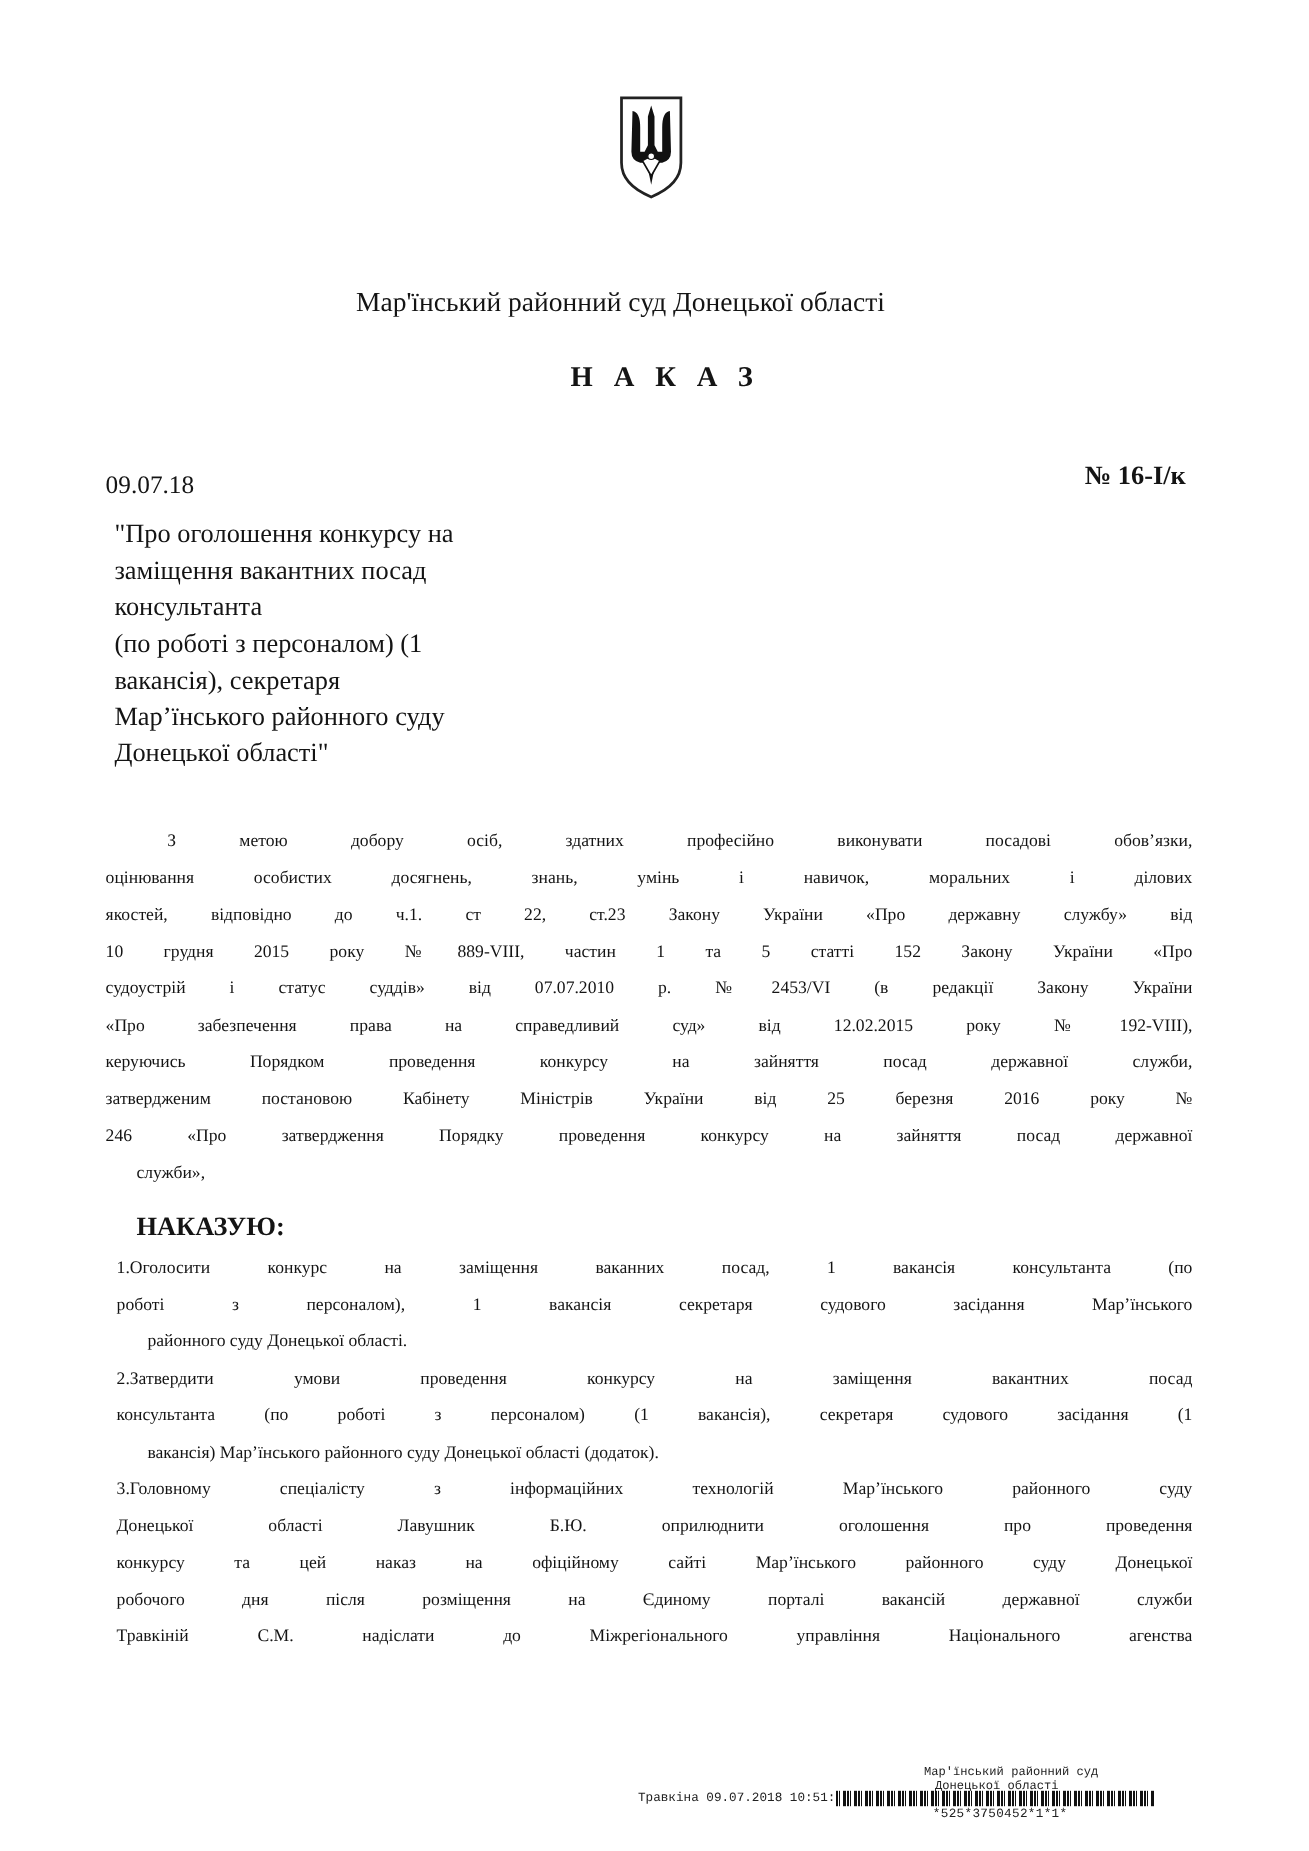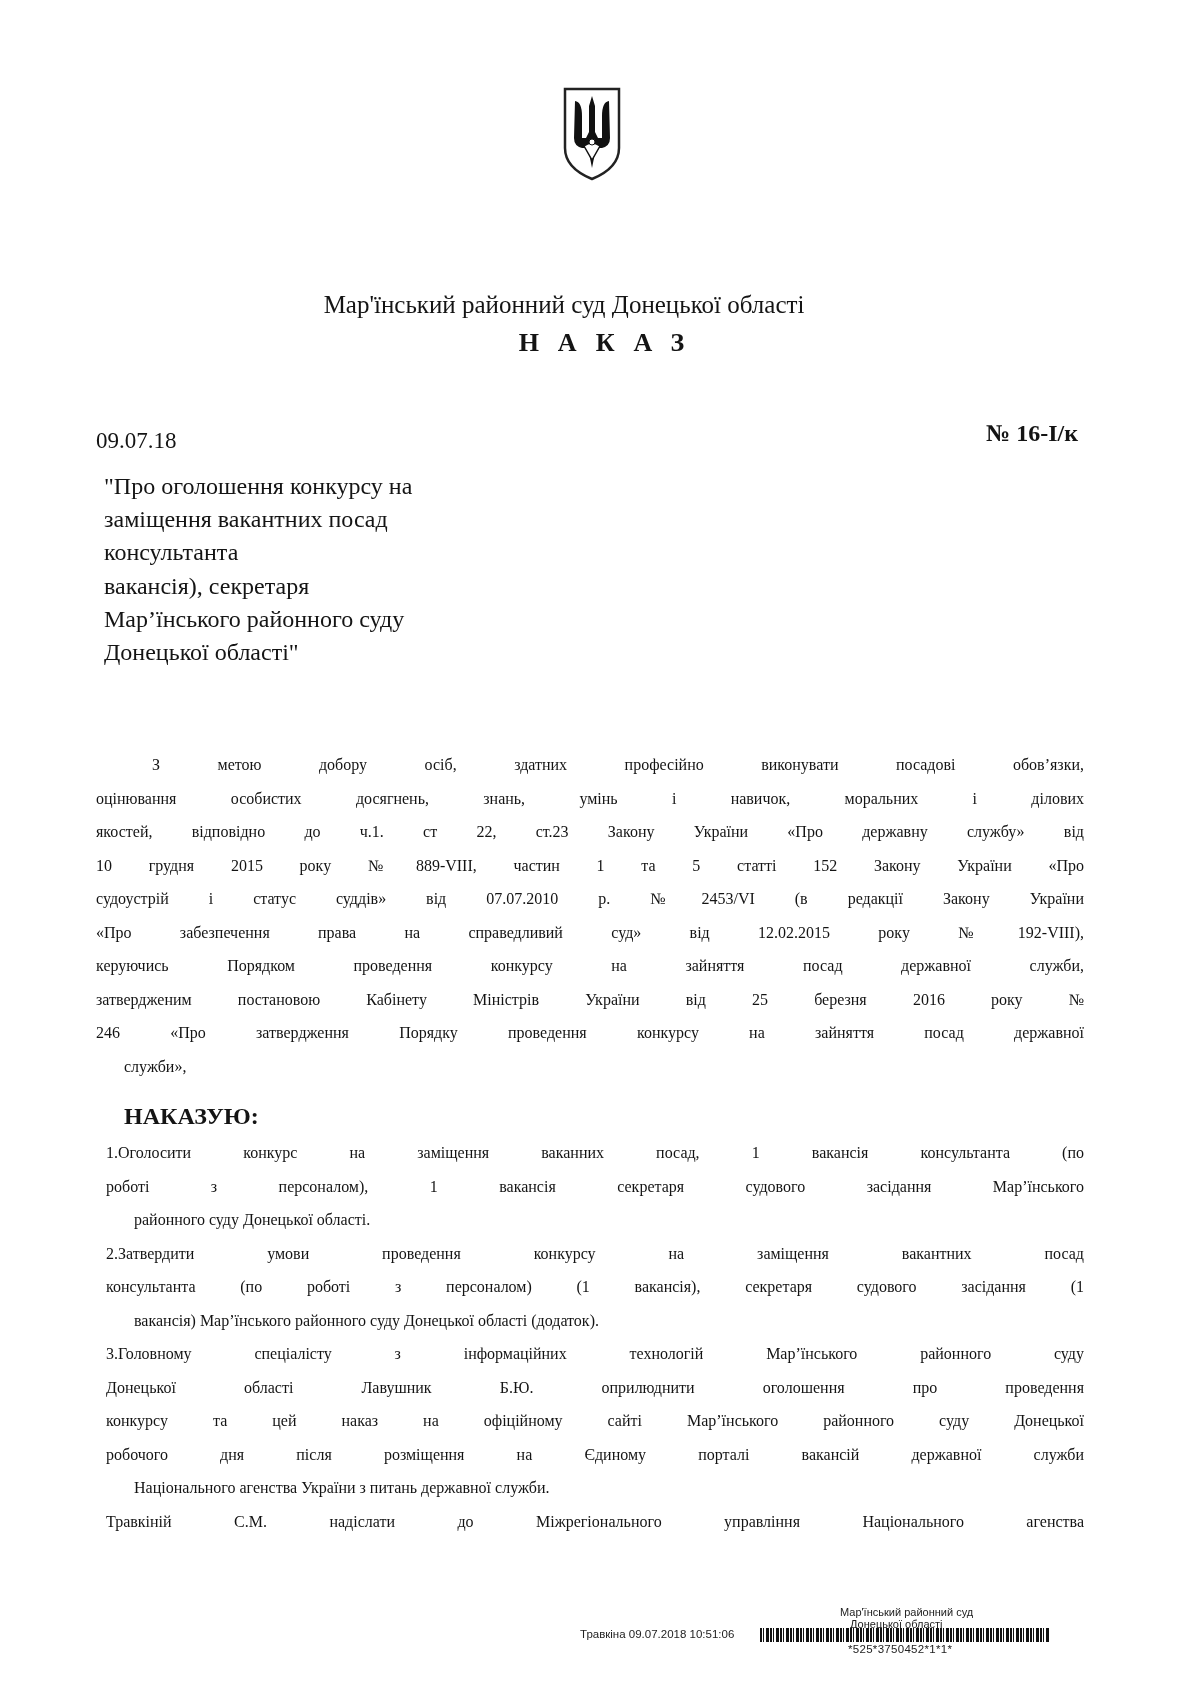--- a/index.html
+++ b/index.html
@@ -3,21 +3,21 @@
   <meta charset="utf-8">
   <style>
     html, body { margin: 0; padding: 0; background: #ffffff; }
     body { width: 1190px; height: 1683px; position: relative; overflow: hidden;
            font-family: "Liberation Serif", "DejaVu Serif", serif; color: #141414; }
     .page { position: absolute; inset: 0; }
 
     .emblem { position: absolute; left: 562px; top: 86px; width: 60px; height: 96px; }
 
     .court-name { position: absolute; left: 0; width: 1128px; top: 262px; text-align: center;
-                  font-size: 25px; margin-top: 29px; }
+                  font-size: 25px; }
     .doc-type { position: absolute; left: 0; width: 1190px; top: 328px; text-align: center;
                 font-size: 26px; font-weight: bold; letter-spacing: 19px; padding-left: 16px; }
 
     .doc-date { position: absolute; left: 96px; top: 428px; font-size: 23px; }
     .doc-number { position: absolute; right: 112px; top: 420px; font-size: 24px; font-weight: bold; }
 
     .title-block { position: absolute; left: 104px; top: 470px; width: 380px; font-size: 24px; line-height: 33.2px; }
     .title-block div { white-space: nowrap; }
 
     .body-text { position: absolute; left: 96px; width: 988px; font-size: 16px; line-height: 33.5px;
@@ -25,21 +25,21 @@
     .line { display: block; white-space: nowrap; text-align: justify; text-align-last: justify; }
     .line.last { text-align-last: left; margin-left: 28px; }
     .indent { padding-left: 56px; }
 
     .preamble { top: 748px; }
     .order-head { position: absolute; left: 124px; top: 1103px; font-size: 24px; font-weight: bold; }
     .items { top: 1136px; left: 106px; width: 978px; }
     .items .line { }
 
     .stamp { position: absolute; left: 580px; top: 1606px; width: 520px; height: 56px;
-             font-family: Liberation Sans, sans-serif; color: #222; }
+             font-family: Liberation Mono, monospace; color: #222; }
     .stamp .org { position: absolute; left: 260px; top: 0; font-size: 11px; line-height: 12px; }
     .stamp .org2 { position: absolute; left: 270px; top: 12px; font-size: 11px; }
     .stamp .user-time { position: absolute; left: 0; top: 22px; font-size: 11.5px; }
     .stamp .barcode { position: absolute; left: 180px; top: 22px; width: 290px; height: 14px;
       background: repeating-linear-gradient(90deg, #111 0 2px, #fff 2px 3px, #111 3px 4px, #fff 4px 6px, #111 6px 9px, #fff 9px 10px); }
     .stamp .code { position: absolute; left: 268px; top: 37px; font-size: 11.5px; letter-spacing: 0.3px; }
   </style>
 </head>
 <body>
 
@@ -55,20 +55,21 @@
   <div class="court-name">Мар'їнський районний суд Донецької області</div>
   <div class="doc-type">НАКАЗ</div>
 
   <div class="doc-date">09.07.18</div>
   <div class="doc-number">№ 16-І/к</div>
 
   <div class="title-block">
     <div>"Про оголошення конкурсу на</div>
     <div>заміщення вакантних посад</div>
     <div>консультанта</div>
+    <div>(по роботі з персоналом) (1</div>
     <div>вакансія), секретаря</div>
     <div>Мар’їнського районного суду</div>
     <div>Донецької області"</div>
   </div>
 
   <div class="body-text preamble">
     <span class="line indent">З метою добору осіб, здатних професійно виконувати посадові обов’язки,</span>
     <span class="line">оцінювання особистих досягнень, знань, умінь і навичок, моральних і ділових</span>
     <span class="line">якостей, відповідно до ч.1. ст 22, ст.23 Закону України «Про державну службу» від</span>
     <span class="line">10 грудня 2015 року №889-VIII, частин 1 та 5 статті 152 Закону України «Про</span>
@@ -91,21 +92,20 @@
     <div>
       <span class="line">2.Затвердити умови проведення конкурсу на заміщення вакантних посад</span>
       <span class="line">консультанта (по роботі з персоналом) (1 вакансія), секретаря судового засідання (1</span>
       <span class="line last">вакансія)  Мар’їнського районного суду Донецької області (додаток).</span>
     </div>
     <div>
       <span class="line">3.Головному спеціалісту з інформаційних технологій Мар’їнського районного суду</span>
       <span class="line">Донецької області Лавушник Б.Ю. оприлюднити оголошення про проведення</span>
       <span class="line">конкурсу та цей наказ на офіційному сайті Мар’їнського районного суду  Донецької</span>
       <span class="line">робочого дня після розміщення на Єдиному порталі вакансій державної служби</span>
-      <span class="line last">Національного агенства України з питань державної служби.</span>
     </div>
     <div>
       <span class="line">Травкіній С.М. надіслати до Міжрегіонального управління Національного агенства</span>
     </div>
   </div>
 
   <div class="stamp">
     <div class="org">Мар'їнський районний суд</div>
     <div class="org2">Донецької області</div>
     <div class="user-time">Травкіна 09.07.2018 10:51:06</div>

